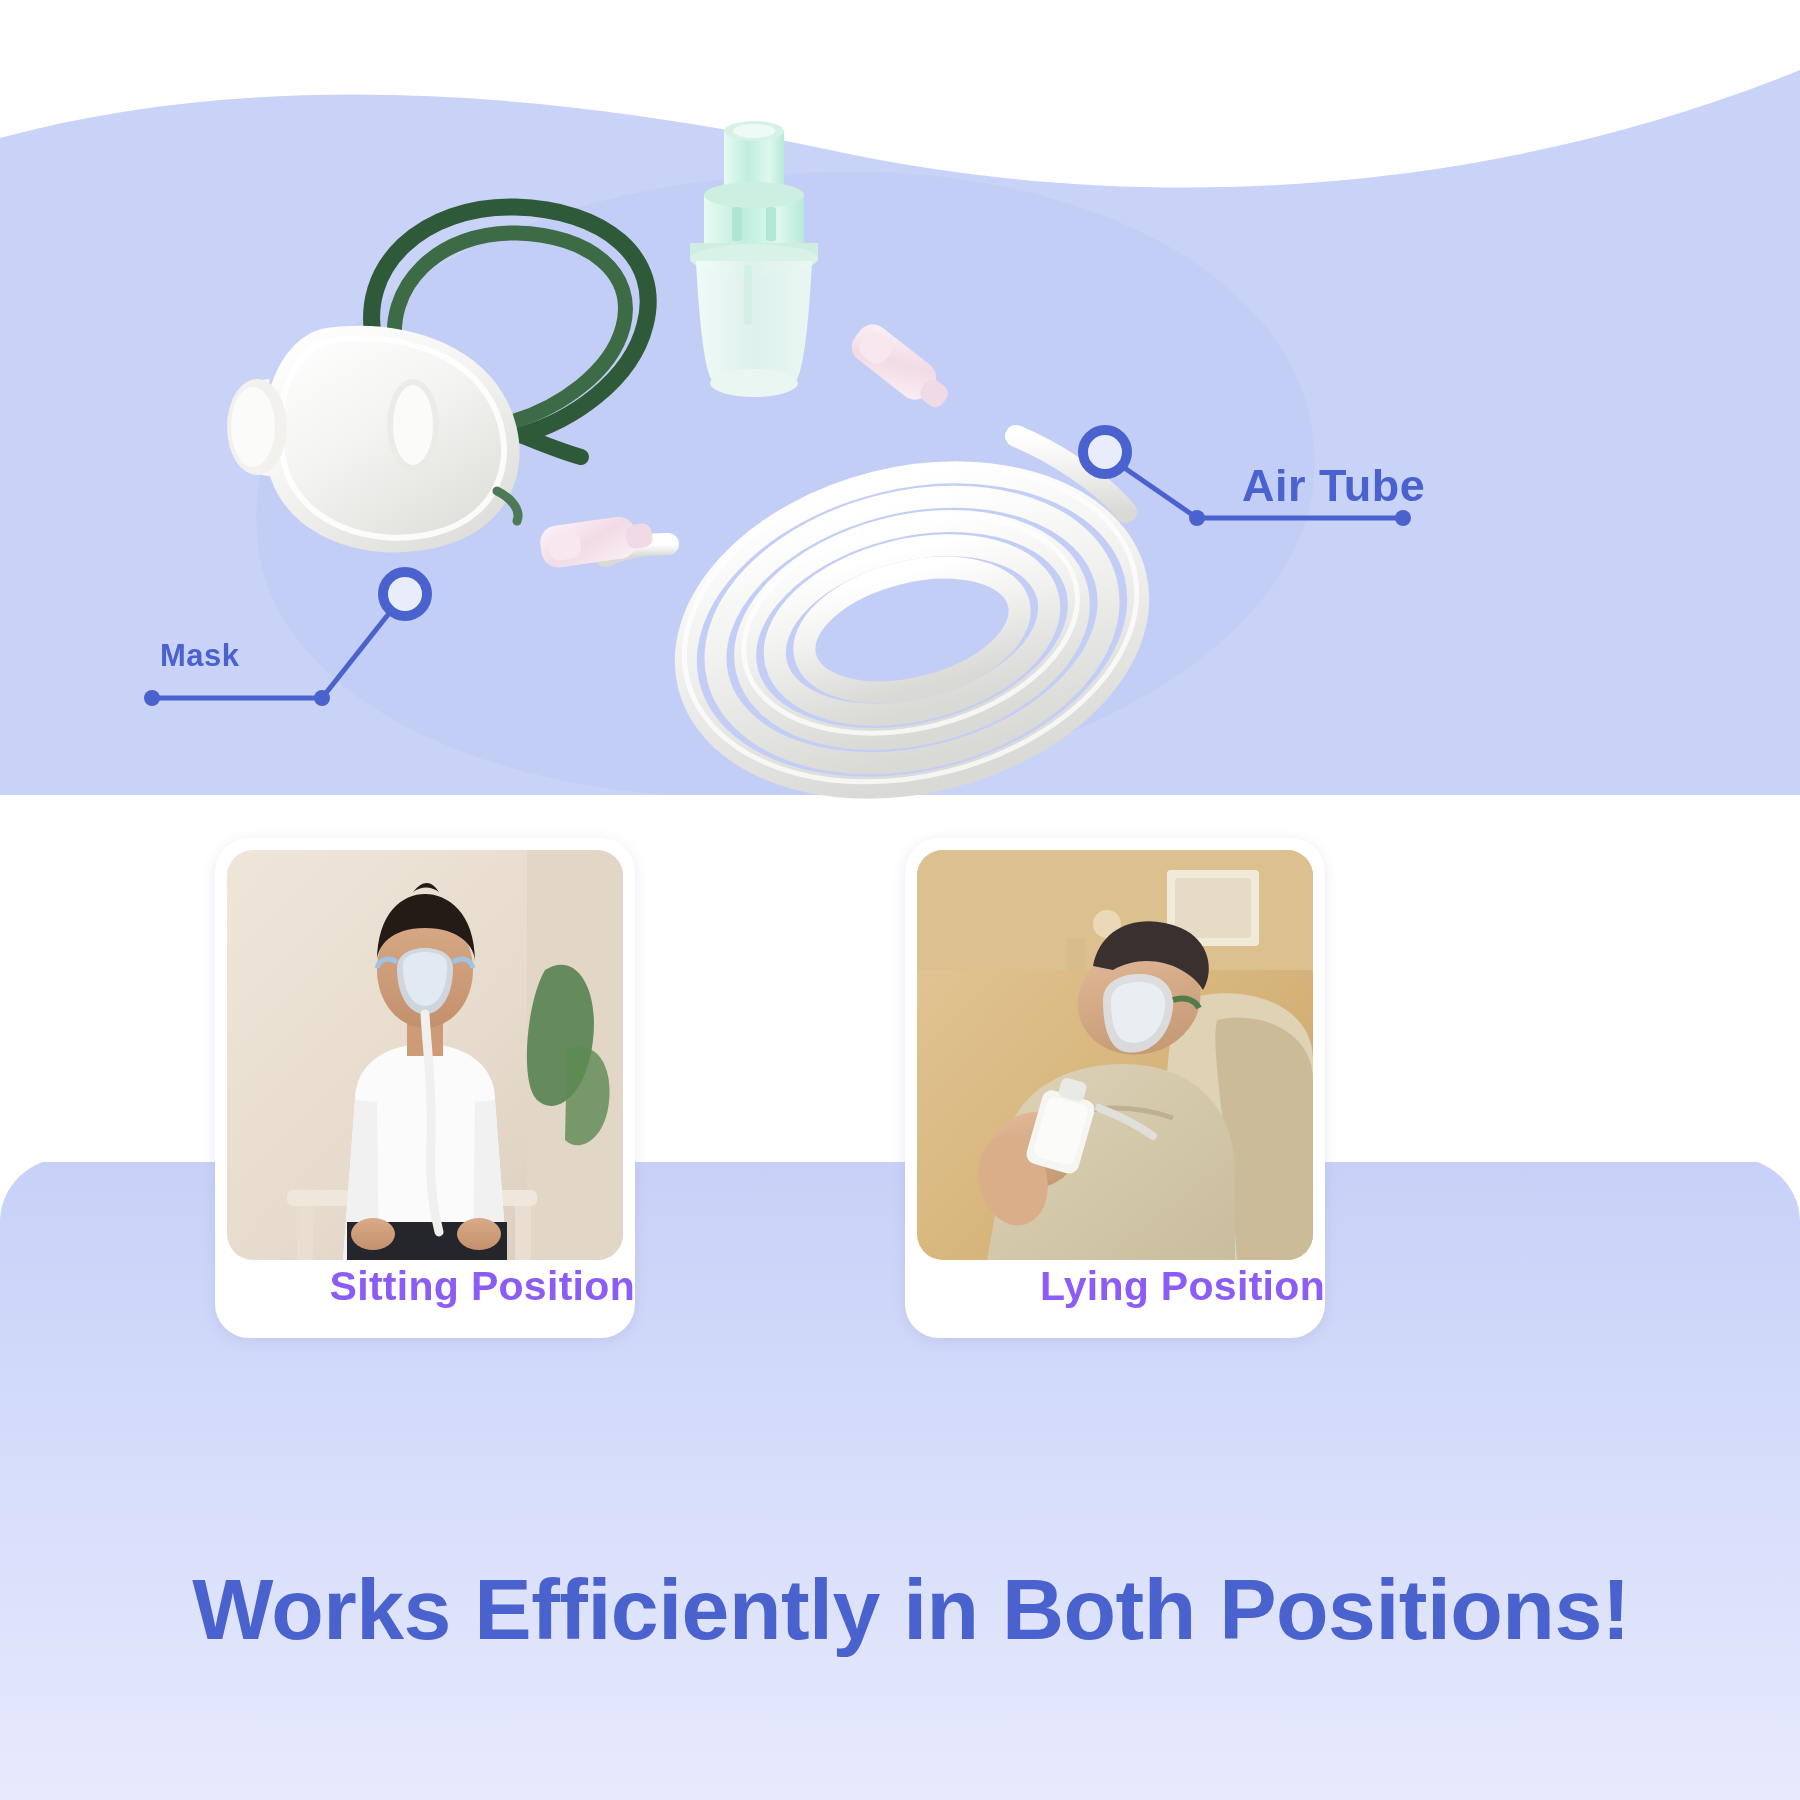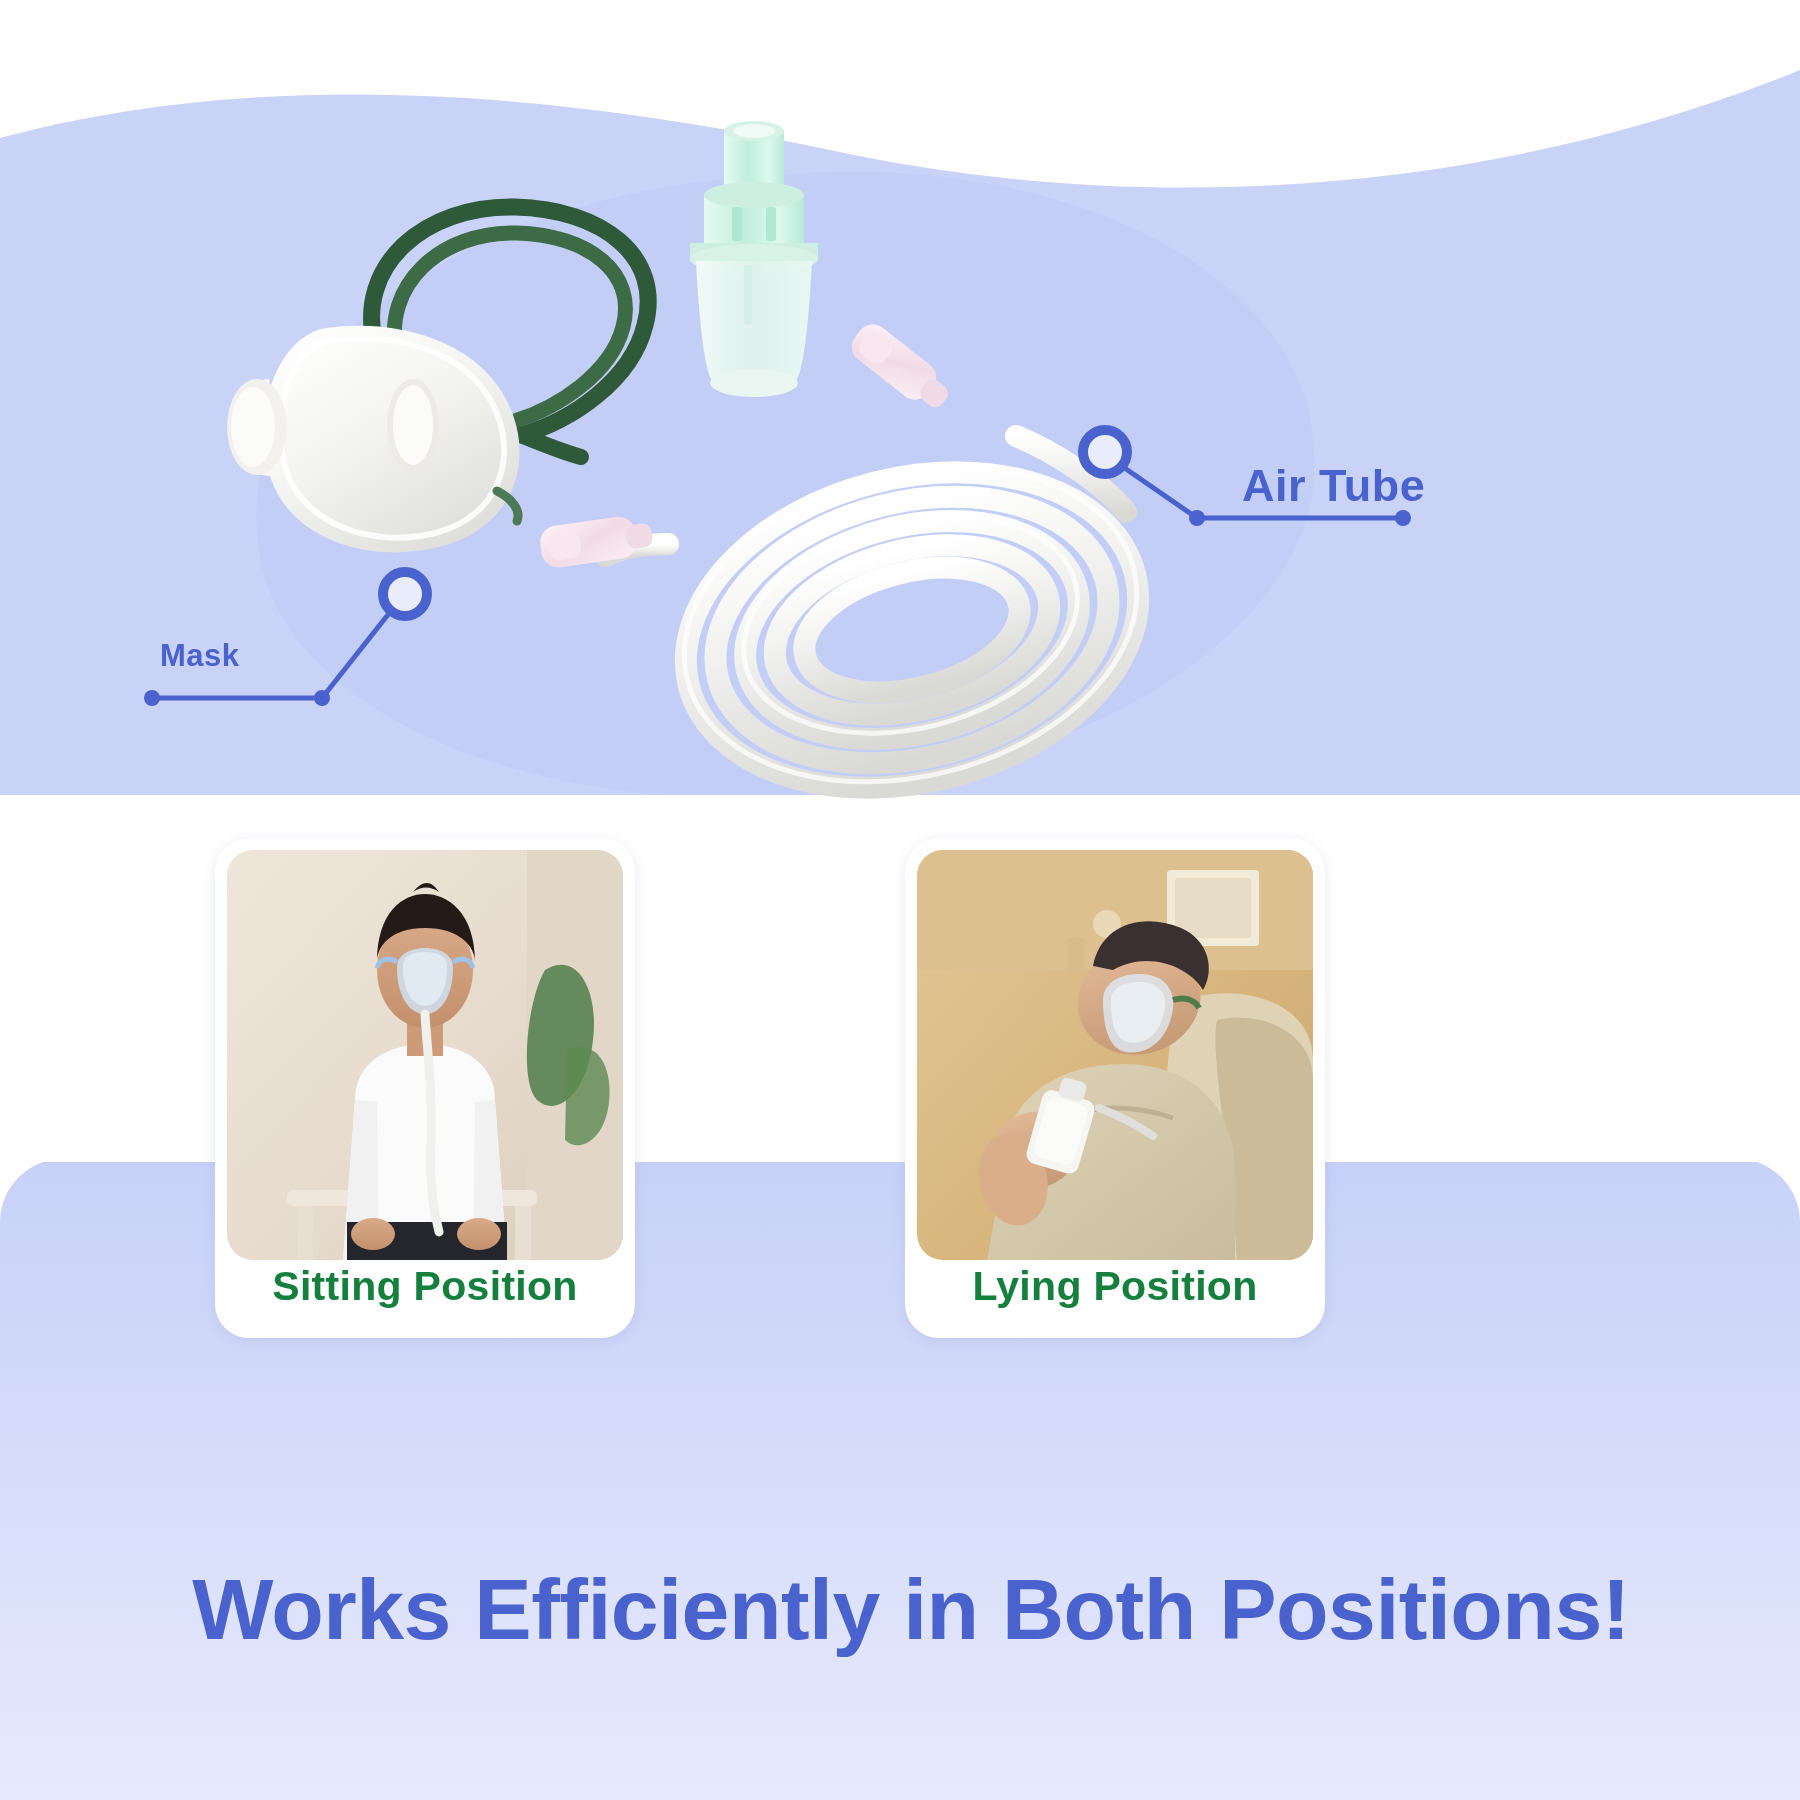--- a/index.html
+++ b/index.html
@@ -81,22 +81,22 @@
   #card-sitting { left:215px; top:838px; }
   #card-lying   { left:905px; top:838px; }
   .pos-photo {
     position:absolute; left:12px; top:12px;
     width:396px; height:410px;
     border-radius:26px;
     overflow:hidden;
   }
   .pos-caption {
     position:absolute; left:0; right:0; top:425px;
-    text-align:center;
-    color:#15803d;
+    text-align:right;
+    color:#8b5cf6;
     font-size:41px;
     font-weight:bold;
     letter-spacing:.3px;
   }
 
   
   #headline {
     position:absolute; z-index:16;
     left:0; right:0; top:1560px;
     text-align:center;

